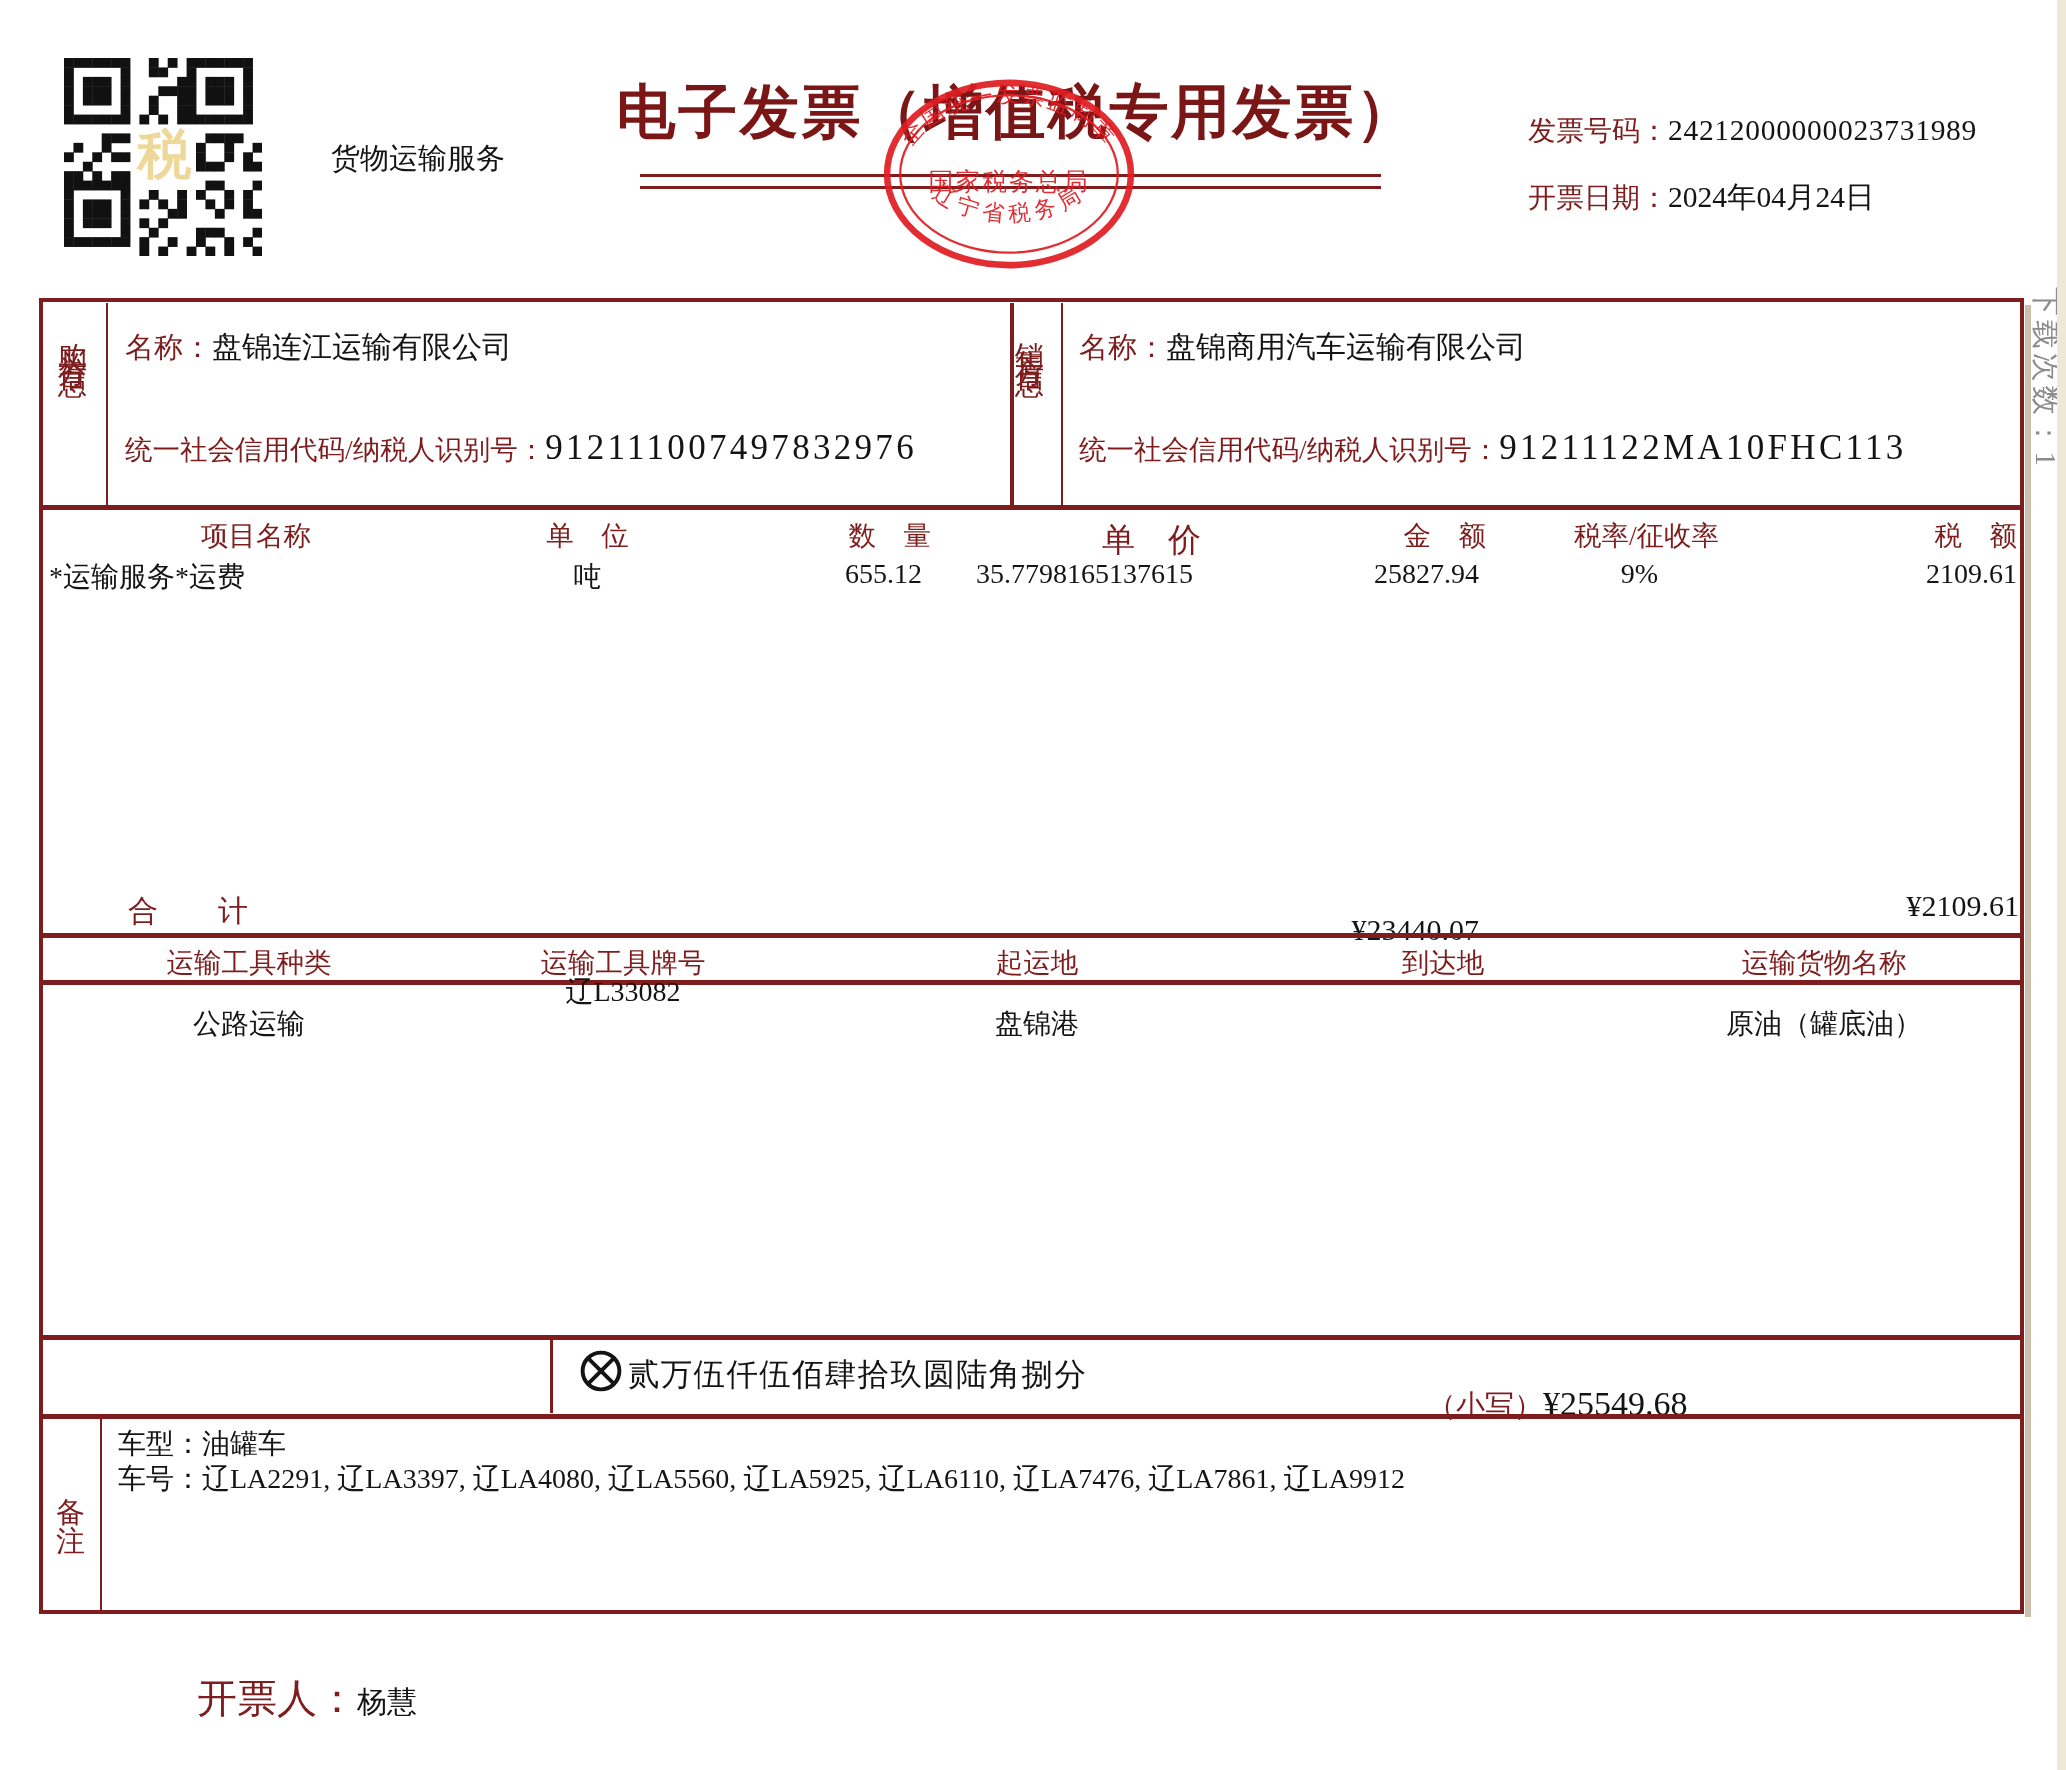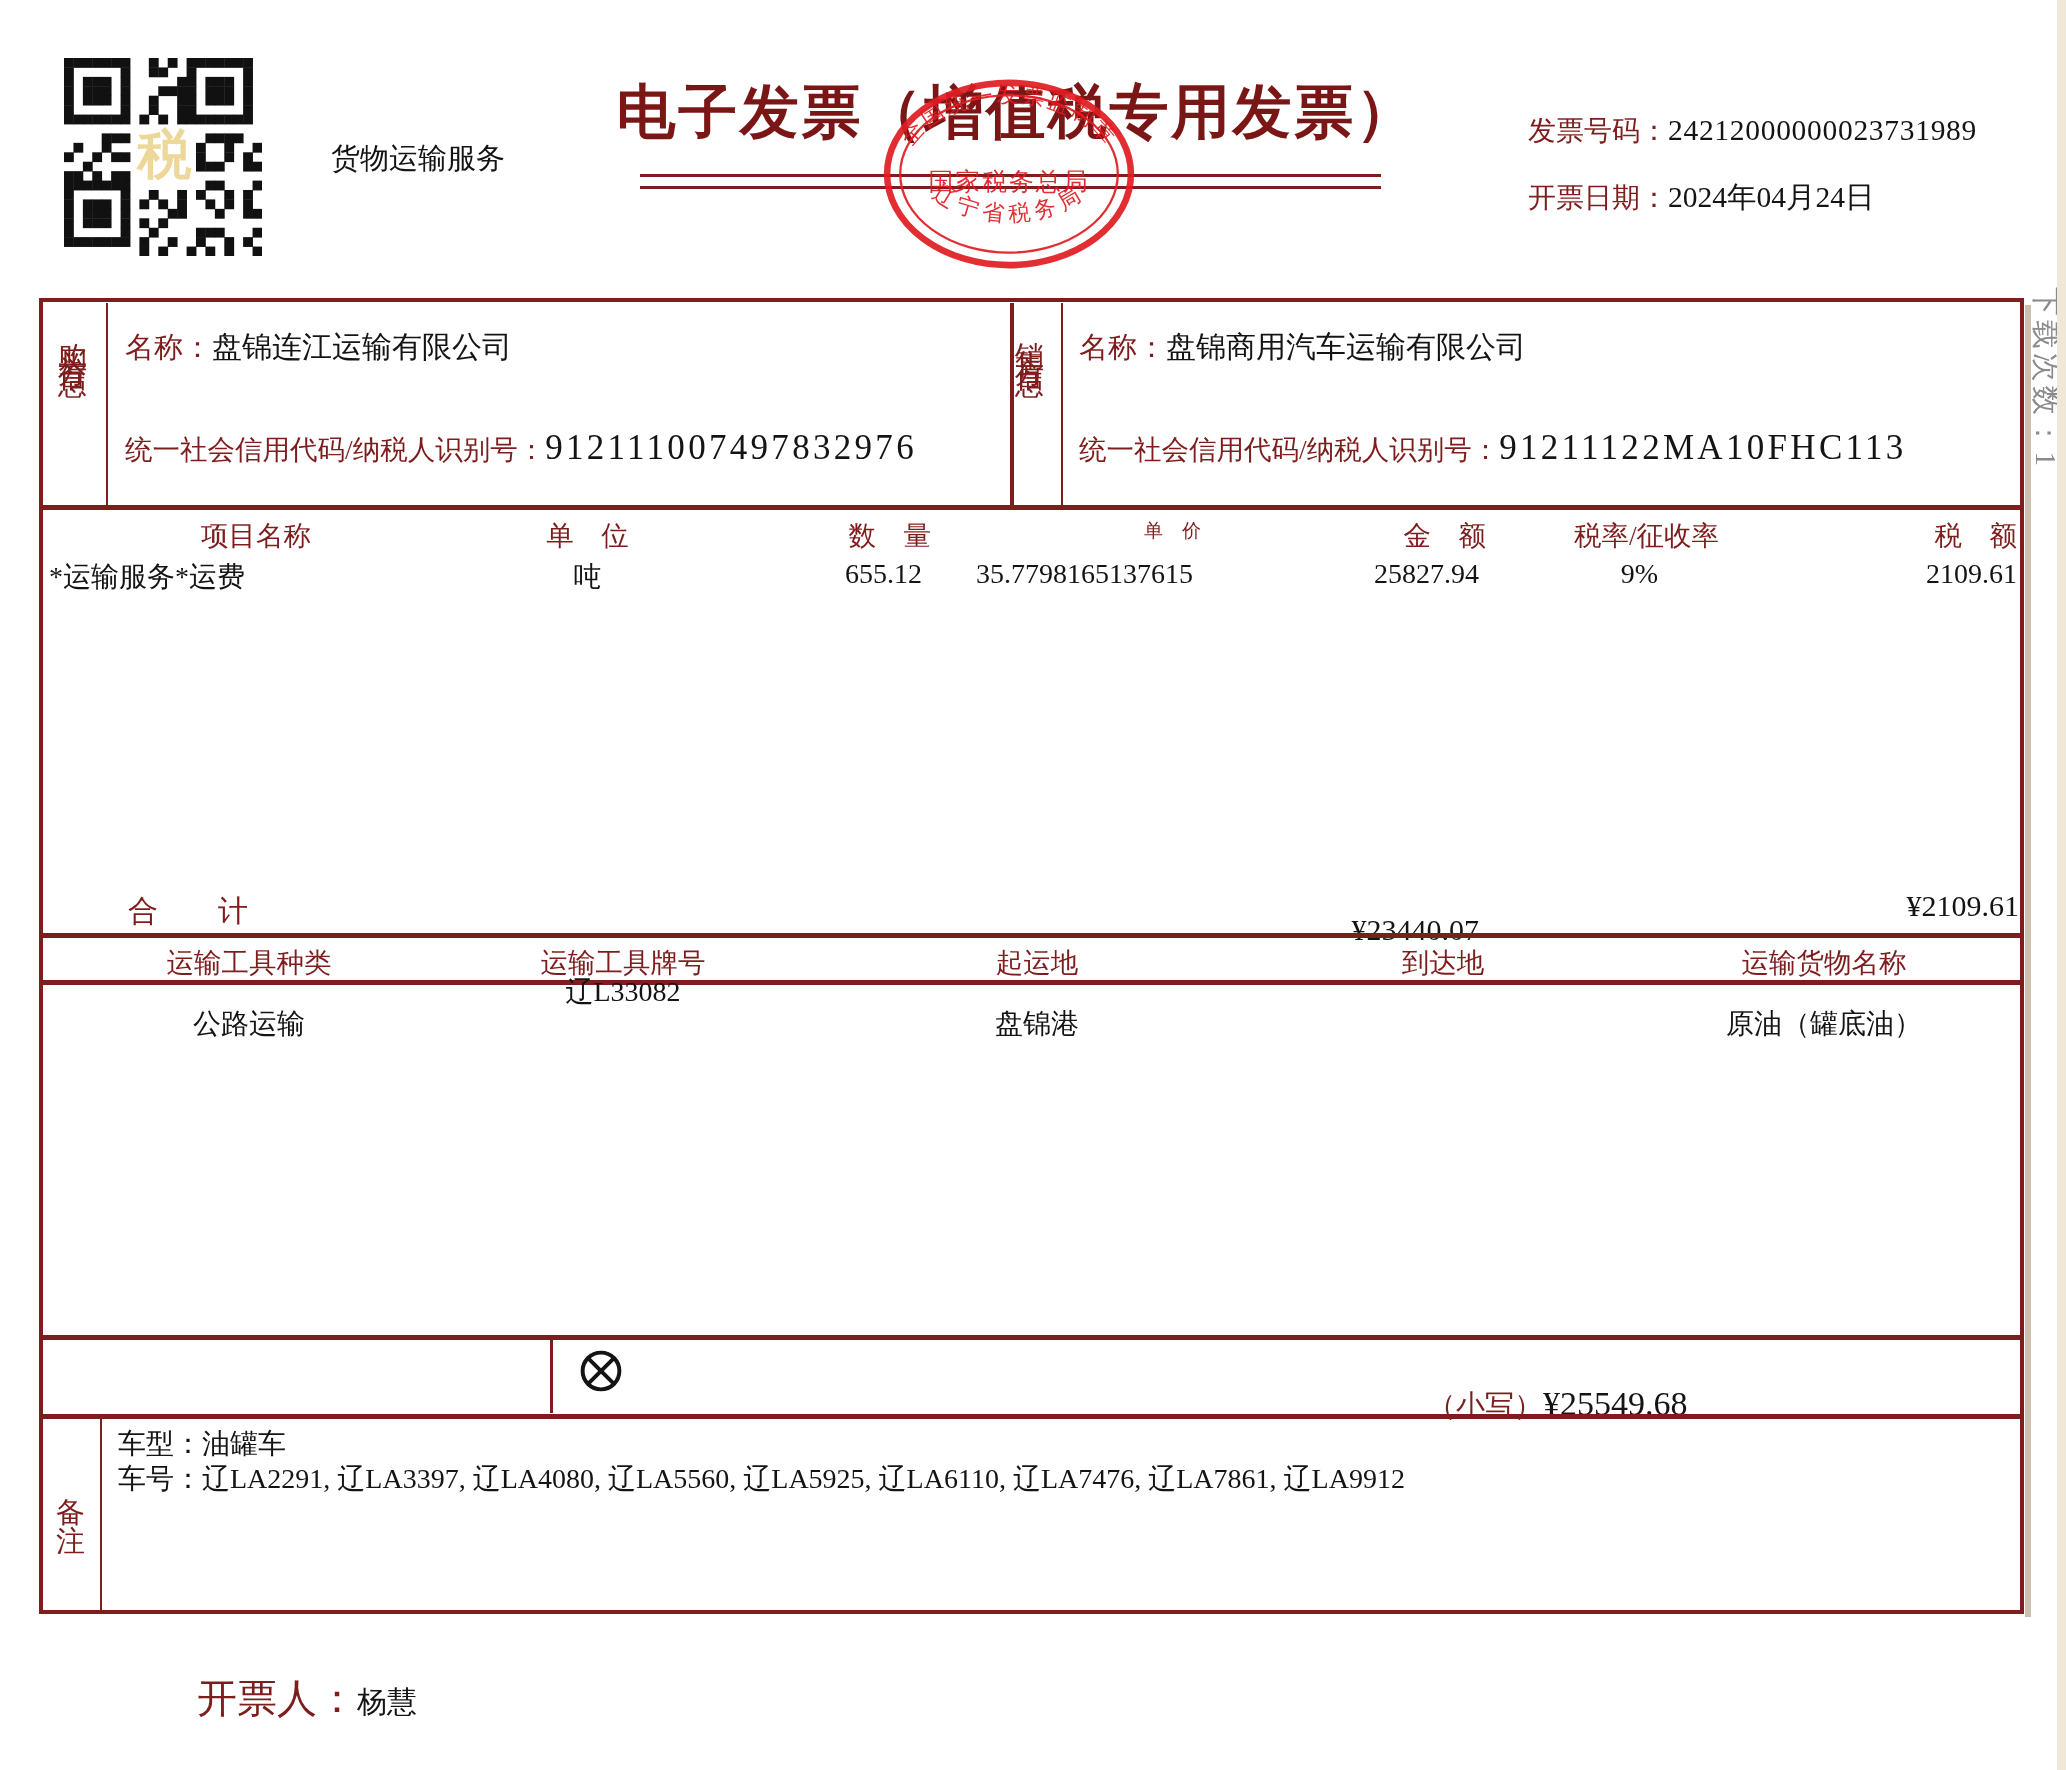--- a/index.html
+++ b/index.html
@@ -291,21 +291,21 @@
     <span class="black" style="font-size:30px;">盘锦商用汽车运输有限公司</span>
   </div>
   <div class="abs row-flex" style="left:1079px;top:428px;">
     <span class="maroon" style="font-size:27.5px;">统一社会信用代码/纳税人识别号：</span>
     <span class="black tax-id">91211122MA10FHC113</span>
   </div>
 
   <div class="abs maroon cell center" style="left:125px;top:518px;width:262px;font-size:27.5px;">项目名称</div>
   <div class="abs maroon cell center" style="left:489px;top:518px;width:197px;font-size:27.5px;">单　位</div>
   <div class="abs maroon cell right" style="left:728px;top:518px;width:203px;font-size:27.5px;">数　量</div>
-  <div class="abs maroon cell right" style="left:1004px;top:518px;width:197px;font-size:19px;">单　价</div>
+  <div class="abs maroon cell right" style="left:1004px;top:518px;width:197px;font-size:33px;">单　价</div>
   <div class="abs maroon cell right" style="left:1289px;top:518px;width:197px;font-size:27.5px;">金　额</div>
   <div class="abs maroon cell center" style="left:1509px;top:518px;width:275px;font-size:27.5px;">税率/征收率</div>
   <div class="abs maroon cell right" style="left:1814px;top:518px;width:203px;font-size:27.5px;">税　额</div>
 
   <div class="abs black cell" style="left:49px;top:558px;font-size:28px;">*运输服务*运费</div>
   <div class="abs black cell center" style="left:489px;top:558px;width:197px;font-size:28px;">吨</div>
   <div class="abs black cell right" style="left:725px;top:558px;width:197px;font-size:28px;">655.12</div>
   <div class="abs black cell right" style="left:931px;top:558px;width:262px;font-size:28px;">35.7798165137615</div>
   <div class="abs black cell right" style="left:1282px;top:558px;width:197px;font-size:28px;">25827.94</div>
   <div class="abs black cell center" style="left:1541px;top:558px;width:197px;font-size:28px;">9%</div>
@@ -334,20 +334,21 @@
   <div class="vline" style="left:550px;top:1339px;height:74px;width:2.6px;"></div>
 
 
   <div class="abs" style="left:580px;top:1350px;width:42px;height:42px;">
     <svg width="42" height="42" viewBox="0 0 64 64">
       <circle cx="32" cy="32" r="28" fill="none" stroke="#141414" stroke-width="6"></circle>
       <line x1="13" y1="13" x2="51" y2="51" stroke="#141414" stroke-width="6"></line>
       <line x1="51" y1="13" x2="13" y2="51" stroke="#141414" stroke-width="6"></line>
     </svg>
   </div>
+  <div class="abs black cell" style="left:628px;top:1354px;font-size:31.5px;letter-spacing:1.3px;">贰万伍仟伍佰肆拾玖圆陆角捌分</div>
 
   <div class="abs row-flex" style="left:1427px;top:1353px;">
     <span class="maroon" style="font-size:29px;margin-top:33px;">（小写）</span>
     <span class="black" style="font-size:34px;">¥25549.68</span>
   </div>
 
   <div class="hline" style="left:39px;top:1414px;width:1985px;"></div>
 
   <div class="vline" style="left:100px;top:1418px;height:192px;"></div>
   <div class="abs vtext maroon" style="left:56px;top:1475px;height:98px;font-size:29px;letter-spacing:26px;">备注</div>

